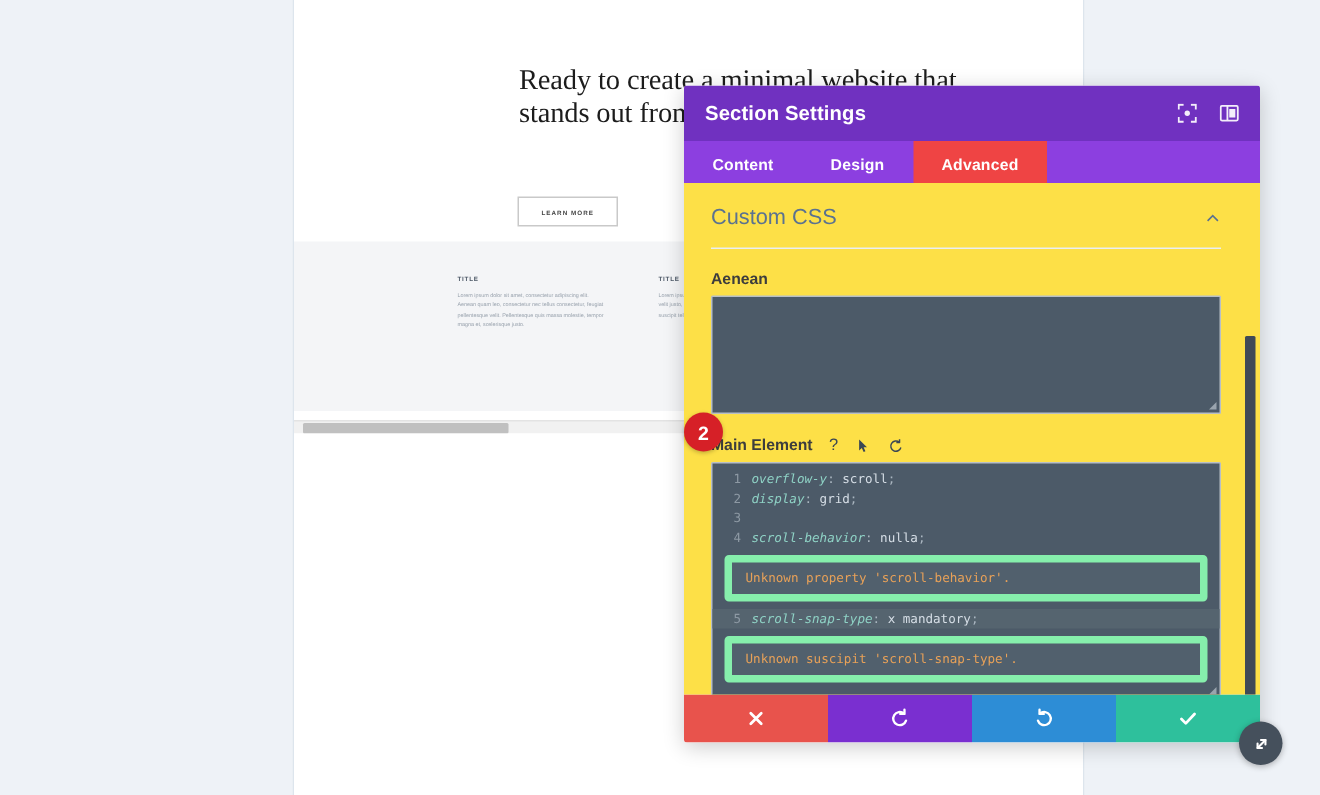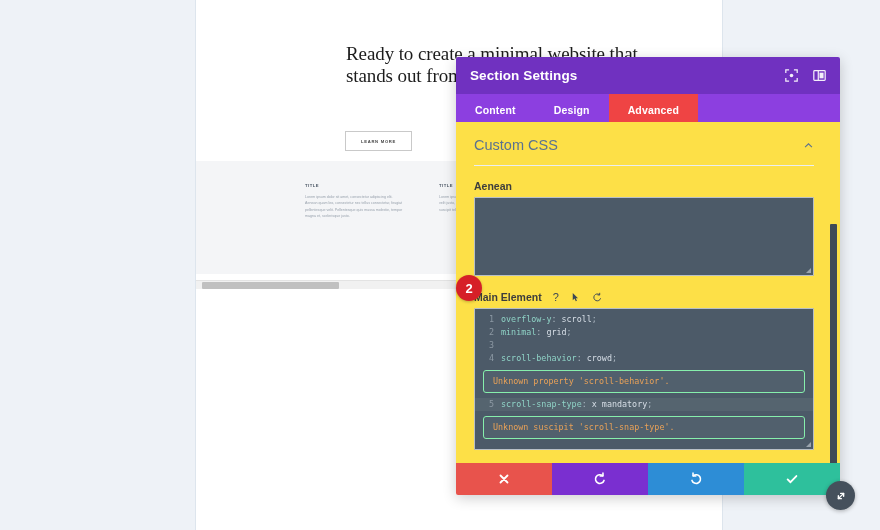--- a/index.html
+++ b/index.html
@@ -236,28 +236,28 @@
     white-space: pre;
   }
   .code-line.active { background: #55646f; }
   .ln {
     width: 13px;
     color: #8d99a4;
     text-align: right;
     margin-right: 7px;
     flex: none;
   }
-  .tok-prop  { color: #8fd3c6; }
+  .tok-prop  { color: #8fd3c6; font-style: italic; }
   .tok-val   { color: #d6dee6; }
   .tok-num   { color: #f0a055; }
   .tok-punc  { color: #aab6c0; }
   .tok-fn    { color: #8fd3c6; }
   .err-box {
     margin: 5px 8px 5px 8px;
-    border: 1px solid #86efac;
+    border: 5px solid #86efac;
     border-radius: 3px;
     background: #51606d;
     padding: 4px 9px;
     font-family: "DejaVu Sans Mono", monospace;
     font-size: 8.4px;
     color: #e8a158;
     line-height: 13px;
   }
   .editor-resize {
     position: absolute;
@@ -411,23 +411,23 @@
           <svg class="icon-svg" viewBox="0 0 16 16" fill="none" stroke="#3b4754" stroke-width="1.4">
             <path d="M12.5 9.2a5 5 0 1 1-1.5-5.1"></path>
             <path d="M11.2 1.2v3.1h-3.1" stroke-linejoin="round"></path>
           </svg>
         </span>
       </div>
 
       <div class="code-editor">
         <div>
             <div class="code-line"><span class="ln">1</span><span><span class="tok-prop">overflow-y</span><span class="tok-punc">: </span><span class="tok-val">scroll</span><span class="tok-punc">;</span></span></div>
-            <div class="code-line"><span class="ln">2</span><span><span class="tok-prop">minimal</span><span class="tok-punc">: </span><span class="tok-val">grid</span><span class="tok-punc">;</span></span></div>
+            <div class="code-line"><span class="ln">2</span><span><span class="tok-prop">display</span><span class="tok-punc">: </span><span class="tok-val">grid</span><span class="tok-punc">;</span></span></div>
             <div class="code-line"><span class="ln">3</span></div>
-            <div class="code-line"><span class="ln">4</span><span><span class="tok-prop">scroll-behavior</span><span class="tok-punc">: </span><span class="tok-val">crowd</span><span class="tok-punc">;</span></span></div>
+            <div class="code-line"><span class="ln">4</span><span><span class="tok-prop">scroll-behavior</span><span class="tok-punc">: </span><span class="tok-val">nulla</span><span class="tok-punc">;</span></span></div>
           </div>
         <div class="err-box">Unknown property 'scroll-behavior'.</div>
         <div>
             <div class="code-line active"><span class="ln">5</span><span><span class="tok-prop">scroll-snap-type</span><span class="tok-punc">: </span><span class="tok-val">x mandatory</span><span class="tok-punc">;</span></span></div>
           </div>
         <div class="err-box">Unknown suscipit 'scroll-snap-type'.</div>
         <span class="editor-resize"></span>
       </div>
 
     </div>

